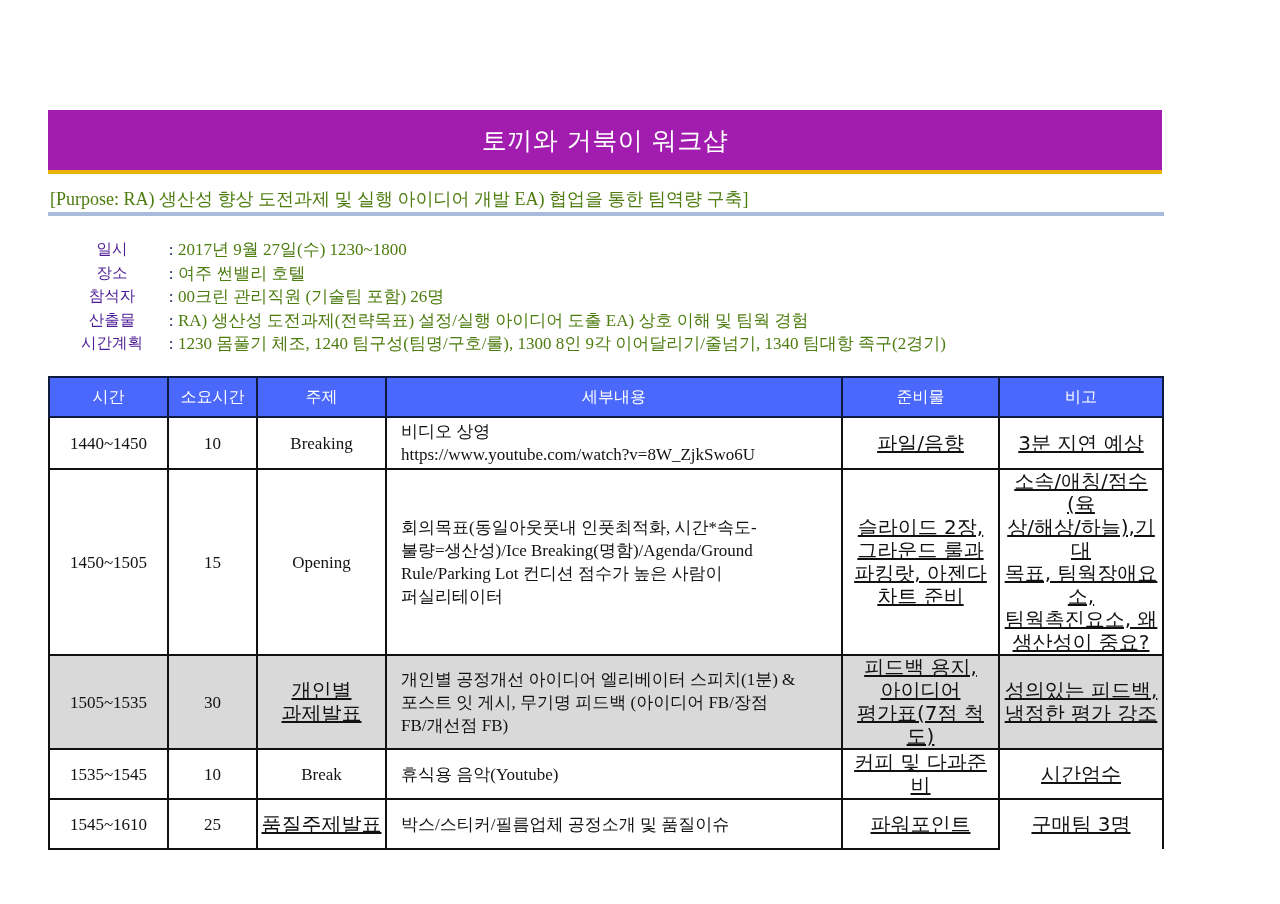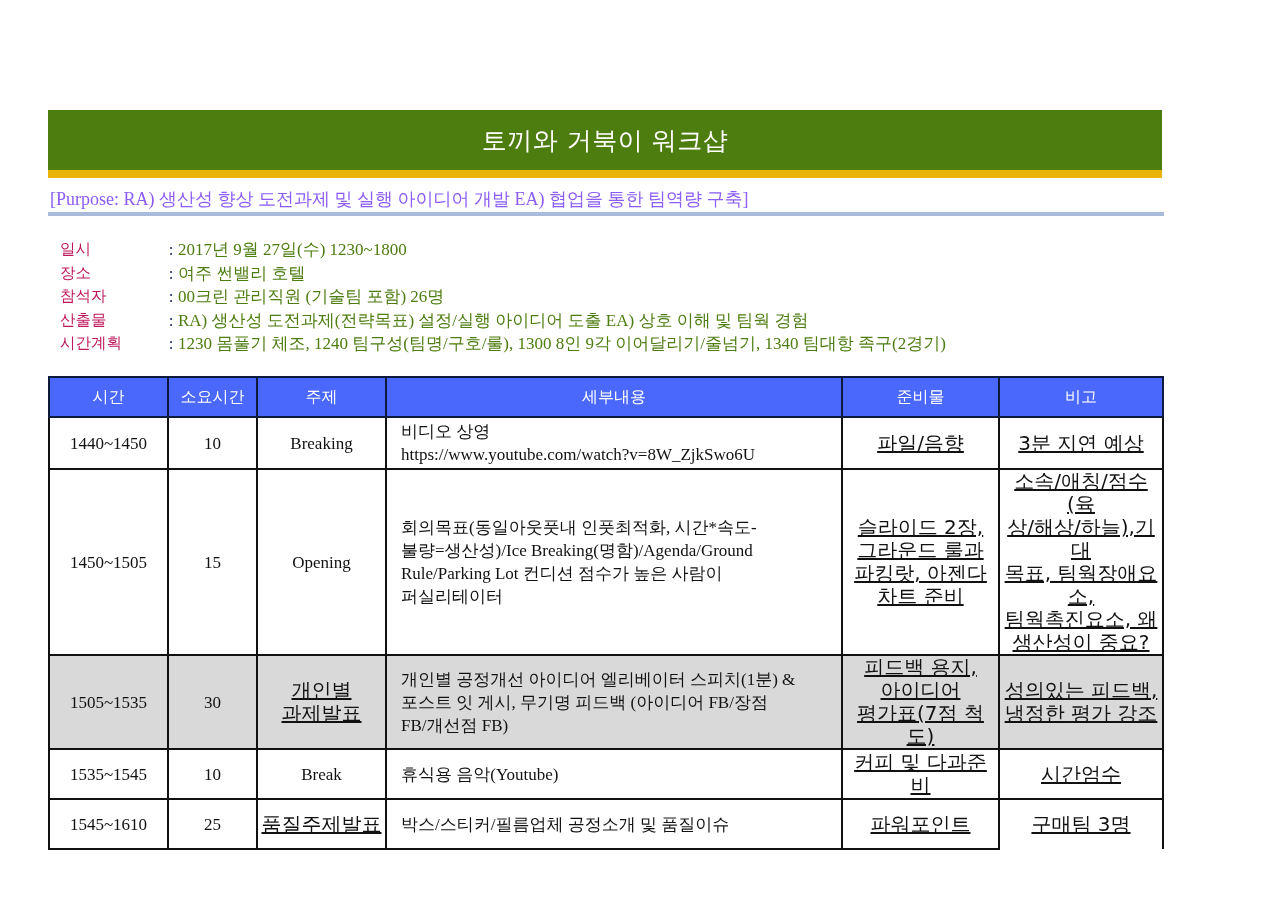--- a/index.html
+++ b/index.html
@@ -3,41 +3,41 @@
   <meta charset="utf-8">
   <style>
     html, body { margin: 0; padding: 0; background: #ffffff; }
     body {
       width: 1280px; height: 904px; position: relative; overflow: hidden;
       font-family: "DejaVu Serif", "Liberation Serif", serif;
       color: #111;
     }
     .title-bar {
       position: absolute; left: 48px; top: 110px; width: 1114px; height: 60px;
-      background: #4d7c0f;
-      border-bottom: 8px solid #eab308;
+      background: #a21caf;
+      border-bottom: 4px solid #eab308;
       display: flex; align-items: center; justify-content: center;
       color: #ffffff; font-family: "DejaVu Sans", sans-serif;
       font-size: 25px; letter-spacing: 0.5px;
     }
     .purpose {
       position: absolute; left: 48px; top: 186px; width: 1114px; height: 26px;
       border-bottom: 4px solid #a9bcdc;
-      font-size: 18px; color: #8b5cf6; padding-left: 2px;
+      font-size: 18px; color: #4d7c0f; padding-left: 2px;
       font-family: "Liberation Serif", serif;
       line-height: 26px; white-space: nowrap;
     }
     .info {
       position: absolute; left: 60px; top: 238px;
       font-size: 17px; line-height: 23.5px;
       font-family: "Liberation Serif", serif;
     }
     .info-row { display: flex; white-space: nowrap; }
     .info-label {
-      width: 104px; text-align: left; color: #be185d;
+      width: 104px; text-align: center; color: #4c1d95;
       font-family: "DejaVu Sans", sans-serif; font-size: 15.5px;
     }
     .info-sep { width: 14px; text-align: center; color: #1f2f66; }
     .info-value { color: #4d7c0f; }
 
     table.schedule {
       position: absolute; left: 48px; top: 376px;
       border-collapse: collapse; table-layout: fixed;
       font-family: "Liberation Serif", serif; font-size: 17px; border-radius: 19px;
     }

